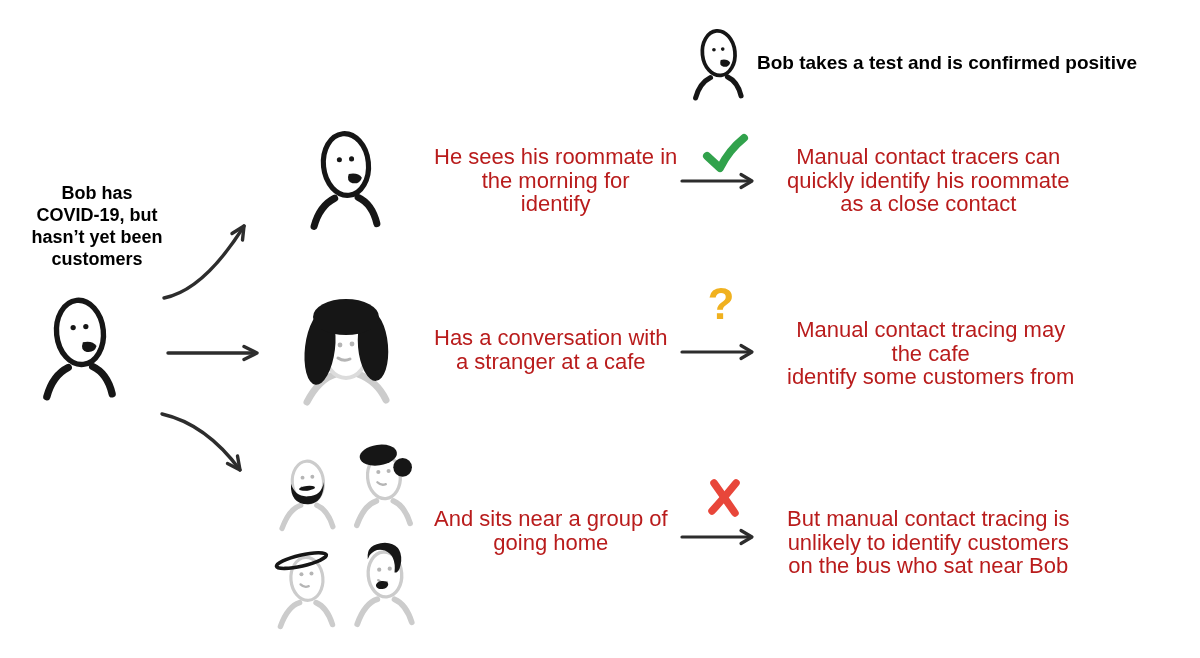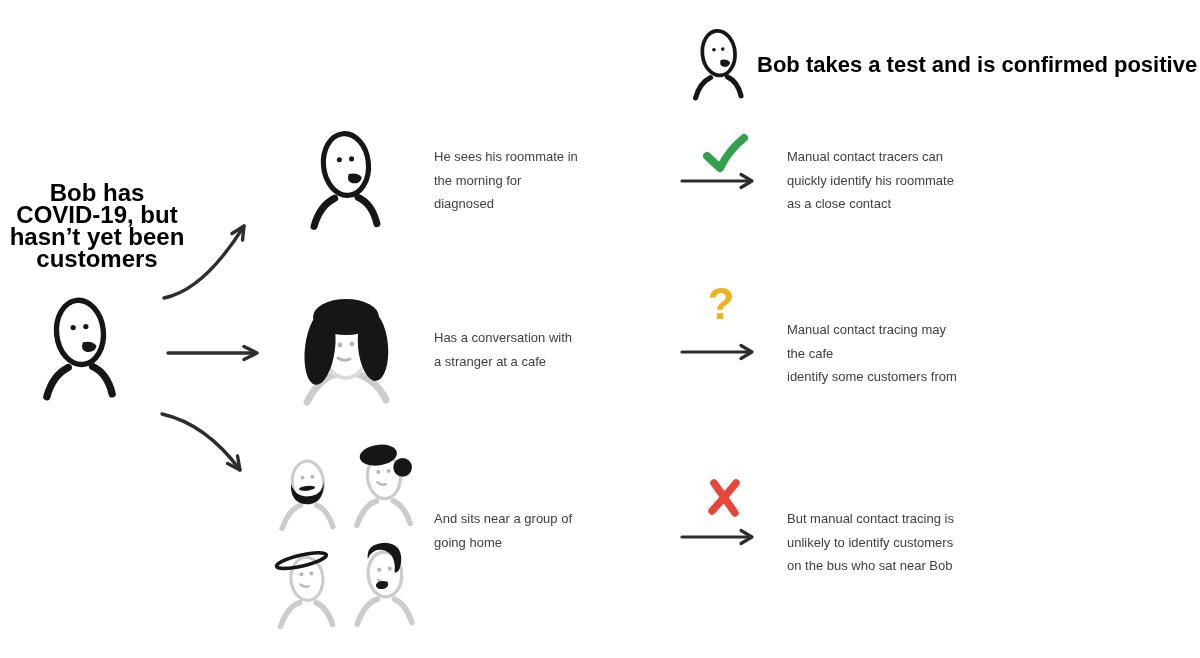--- a/index.html
+++ b/index.html
@@ -1,24 +1,24 @@
 <!DOCTYPE html>
 <html style="--ink: #161616; --sketch-gray: #cccccc; --sketch-gray-dark: #b5b5b5; --arrow-dark: #2d2d2d; --check-green: #31a24c; --question-amber: #f0b11f; --cross-red: #e8463a;"><head>
 <meta charset="utf-8">
 <style>
   html,body{margin:0;padding:0;background:#fff;}
   .canvas{
     position:relative;width:1200px;height:658px;background:#fff;overflow:hidden;
     font-family:"Liberation Sans",sans-serif;color:#1f1f1f;
   }
   .abs{position:absolute;}
-  .txt{font-size:13px;line-height:23.5px;color:#404040;}
+  .txt{font-size:22px;line-height:23.5px;color:#b91c1c;text-align:center;}
   .txt div{white-space:nowrap;}
-  .header-label{font-size:22px;font-weight:700;color:#000;white-space:nowrap;}
-  .left-label{width:178px;text-align:center;font-size:24px;line-height:22px;font-weight:700;color:#000;}
+  .header-label{font-size:19px;font-weight:700;color:#000;white-space:nowrap;}
+  .left-label{width:178px;text-align:center;font-size:18px;line-height:22px;font-weight:700;color:#000;}
   .qmark{font-size:44px;font-weight:700;color:var(--question-amber);line-height:44px;width:34px;text-align:center;}
   
   .ink-s{stroke:var(--ink);fill:none;}
   .ink-f{fill:var(--ink);}
   .gray-s{stroke:var(--sketch-gray);fill:none;}
   .grayd-f{fill:var(--sketch-gray-dark);}
   .grayd-s{stroke:var(--sketch-gray-dark);fill:none;}
   .arrow-s{stroke:var(--arrow-dark);fill:none;}
   .check-s{stroke:var(--check-green);fill:none;}
   .cross-s{stroke:var(--cross-red);fill:none;}
@@ -77,21 +77,21 @@
     <path class="arrow-s" d="M6 6 Q50 16 84 62" stroke-width="3.4" stroke-linecap="round"></path>
     <path class="arrow-s" d="M81.5 48 L84 62 L71.5 55.5" stroke-width="3.4" stroke-linecap="round" stroke-linejoin="round"></path>
   </svg>
 
   <svg class="abs" style="left:305px;top:127px" width="80" height="105">
     <use href="#bob-person"></use>
   </svg>
   <div class="abs txt" style="left:434px;top:145px">
     <div>He sees his roommate in</div>
     <div>the morning for</div>
-    <div>diagnosed</div>
+    <div>identify</div>
   </div>
   <svg class="abs" style="left:700px;top:130px" width="50" height="45">
     <path class="check-s" d="M7 26 L20 38 Q29 20 44 8" stroke-width="8" stroke-linecap="round" stroke-linejoin="round"></path>
   </svg>
   <svg class="abs" style="left:680px;top:172px" width="84" height="18">
     <path class="arrow-s" d="M2 9 L70 9" stroke-width="3.2" stroke-linecap="round"></path>
     <path class="arrow-s" d="M61 2.5 L72 9 L61 15.5" stroke-width="3.2" stroke-linecap="round" stroke-linejoin="round"></path>
   </svg>
   <div class="abs txt" style="left:787px;top:145px">
     <div>Manual contact tracers can</div>

